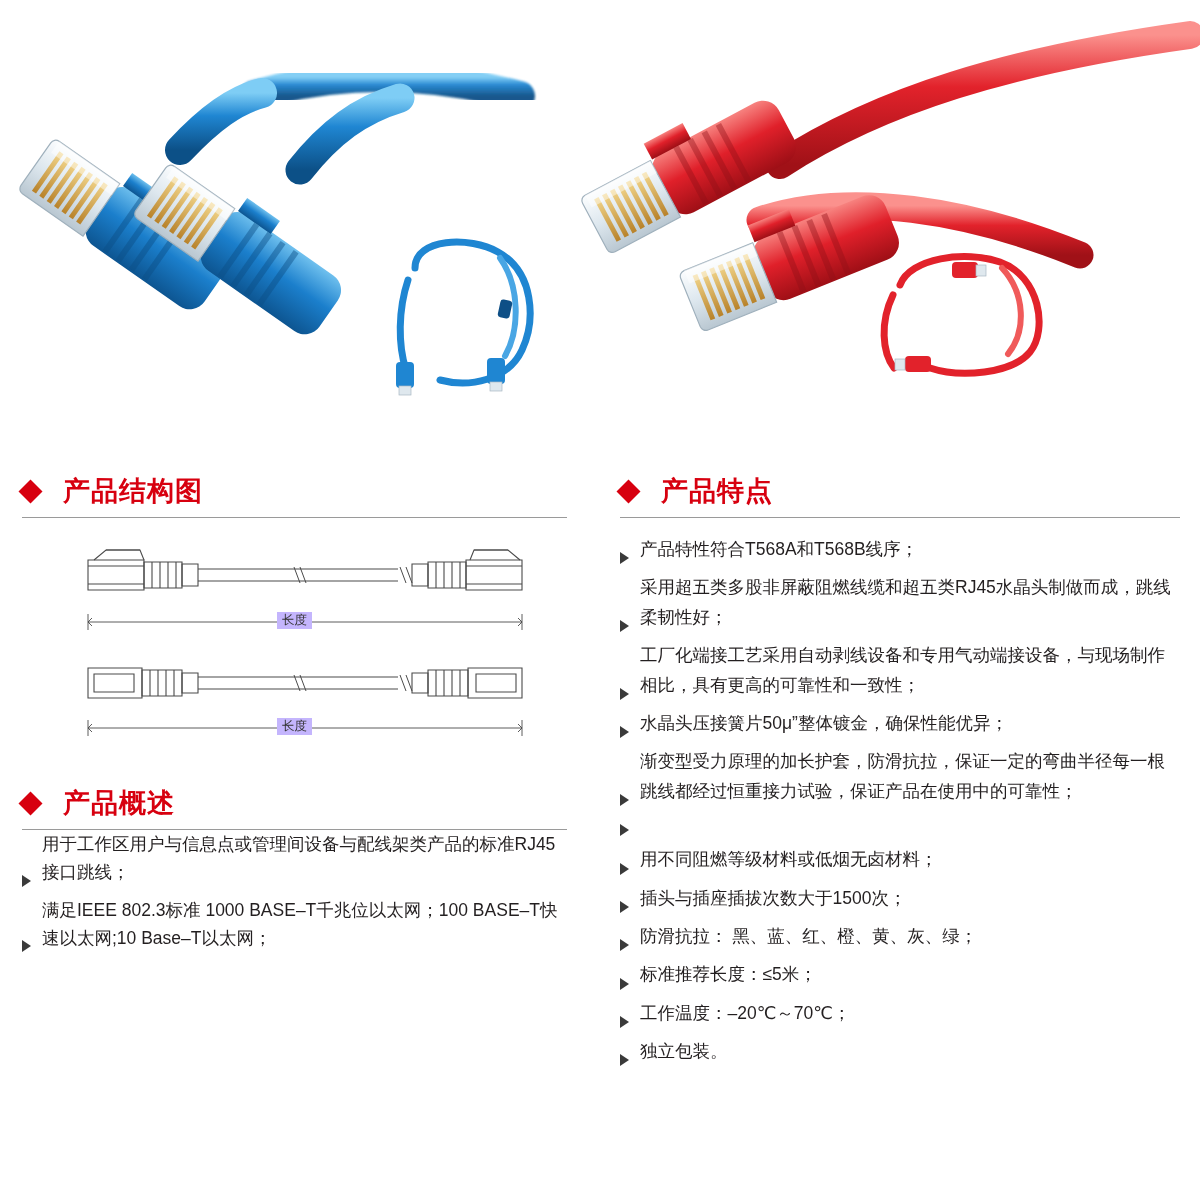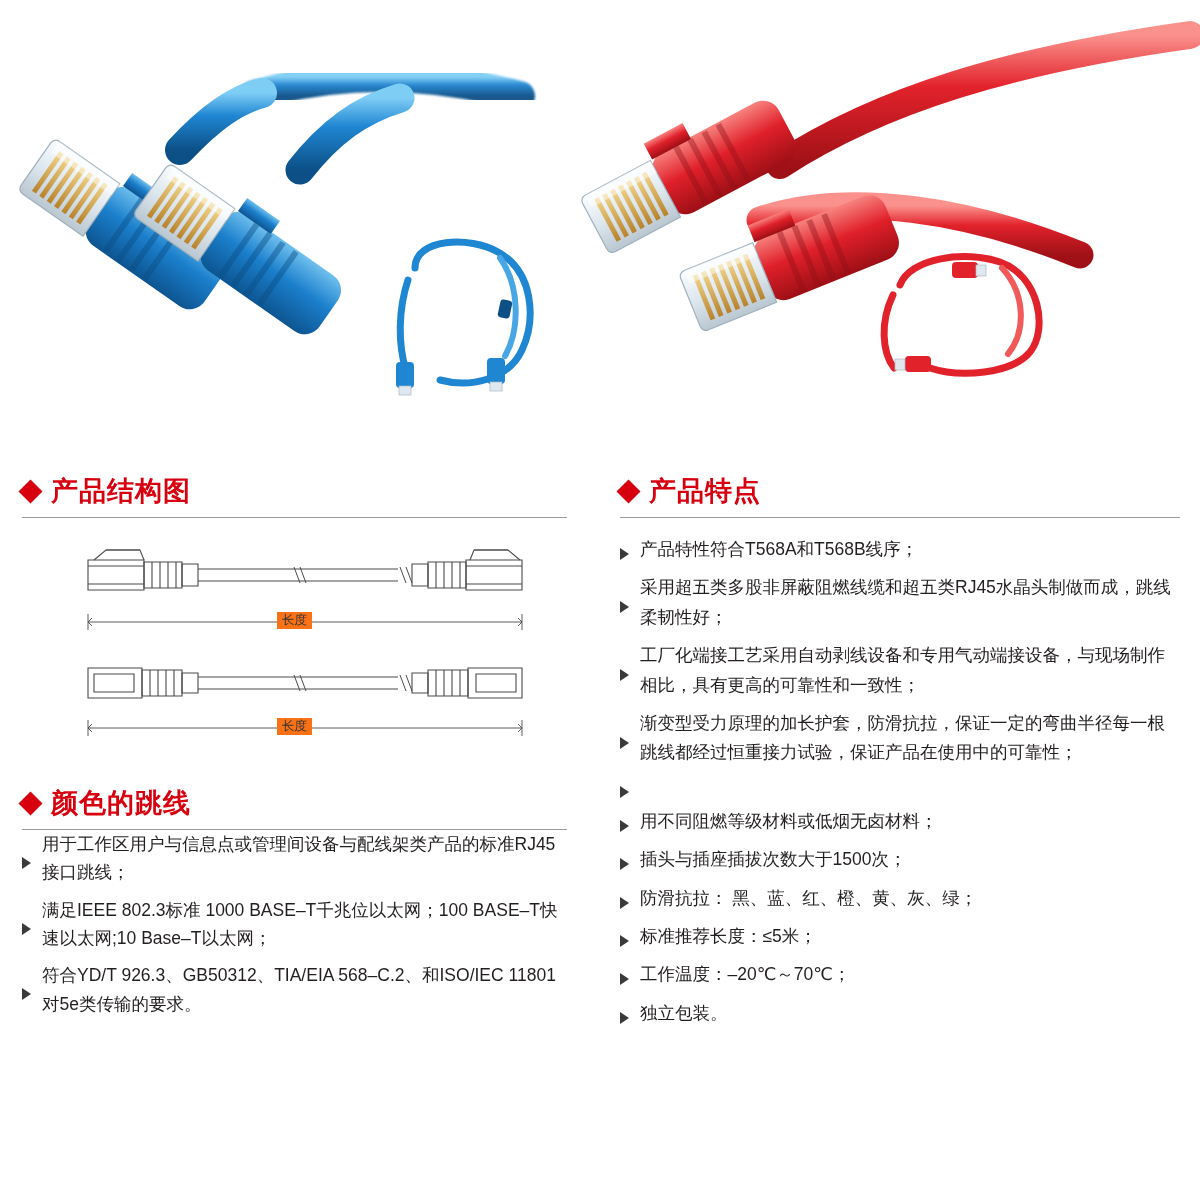--- a/index.html
+++ b/index.html
@@ -26,21 +26,21 @@
   
   .cable-svg { position: absolute; left: 0; top: 0; }
 
   
   .section {
     position: absolute;
   }
   .sec-head {
     display: flex;
     align-items: center;
-    gap: 12px;
+    gap: 24px;
   }
   .diamond {
     width: 17px; height: 17px;
     background: #d7000f;
     transform: rotate(45deg);
     flex: 0 0 auto;
   }
   .sec-title {
     font-size: 27px;
     font-weight: bold;
@@ -55,21 +55,21 @@
   }
 
   
   ul.bullets {
     list-style: none;
     margin: 0;
     padding: 0;
   }
   ul.bullets li {
     display: flex;
-    align-items: center;
+    align-items: flex-end;
     margin-bottom: 9px;
   }
   .tri {
     flex: 0 0 auto;
     width: 0; height: 0;
     border-left: 9px solid #3a3a3a;
     border-top: 6px solid transparent;
     border-bottom: 6px solid transparent;
     margin-top: 9px;
     margin-right: 11px;
@@ -98,21 +98,21 @@
   
   #sec-features { left: 620px; top: 478px; width: 560px; }
   #sec-features .rule { width: 560px; }
   #sec-features ul.bullets { margin-top: 17px; }
   #sec-features .btxt { line-height: 1.68; }
 
   .len-label {
     position: absolute;
     font-size: 12.5px;
     color: #333;
-    background: #f97316;
+    background: #c4b5fd;
     padding: 0 5px;
   }
 </style>
 </head>
 <body>
 
 <div class="photo-area">
   <svg class="cable-svg" width="1200" height="455" viewBox="0 0 1200 455">
     <defs>
       <linearGradient id="blueJ" x1="0" y1="0" x2="0" y2="1">
@@ -339,35 +339,31 @@
       </g>
     </svg>
     <span class="len-label" style="left:255px; top:76px;">长度</span>
     <span class="len-label" style="left:255px; top:182px;">长度</span>
   </div>
 </div>
 
 <div class="section" id="sec-overview">
   <div class="sec-head">
     <span class="diamond"></span>
-    <span class="sec-title">颜色的跳线</span>
+    <span class="sec-title">产品概述</span>
   </div>
   <div class="rule"></div>
   <ul class="bullets">
     <li>
       <span class="tri"></span>
       <span class="btxt">用于工作区用户与信息点或管理间设备与配线架类产品的标准RJ45接口跳线；</span>
     </li>
     <li>
       <span class="tri"></span>
       <span class="btxt">满足IEEE 802.3标准 1000 BASE–T千兆位以太网；100 BASE–T快速以太网;10 Base–T以太网；</span>
-    </li>
-    <li>
-      <span class="tri"></span>
-      <span class="btxt">符合YD/T 926.3、GB50312、TIA/EIA 568–C.2、和ISO/IEC 11801对5e类传输的要求。</span>
     </li>
   </ul>
 </div>
 
 <div class="section" id="sec-features">
   <div class="sec-head">
     <span class="diamond"></span>
     <span class="sec-title">产品特点</span>
   </div>
   <div class="rule"></div>
@@ -379,20 +375,24 @@
     <li>
         <span class="tri"></span>
         <span class="btxt">采用超五类多股非屏蔽阻燃线缆和超五类RJ45水晶头制做而成，跳线柔韧性好；</span>
       </li>
     <li>
         <span class="tri"></span>
         <span class="btxt">工厂化端接工艺采用自动剥线设备和专用气动端接设备，与现场制作相比，具有更高的可靠性和一致性；</span>
       </li>
     <li>
         <span class="tri"></span>
+        <span class="btxt">水晶头压接簧片50μ”整体镀金，确保性能优异；</span>
+      </li>
+    <li>
+        <span class="tri"></span>
         <span class="btxt">渐变型受力原理的加长护套，防滑抗拉，保证一定的弯曲半径每一根跳线都经过恒重接力试验，保证产品在使用中的可靠性；</span>
       </li>
     <li>
         <span class="tri"></span>
       </li>
     <li>
         <span class="tri"></span>
         <span class="btxt">用不同阻燃等级材料或低烟无卤材料；</span>
       </li>
     <li>

